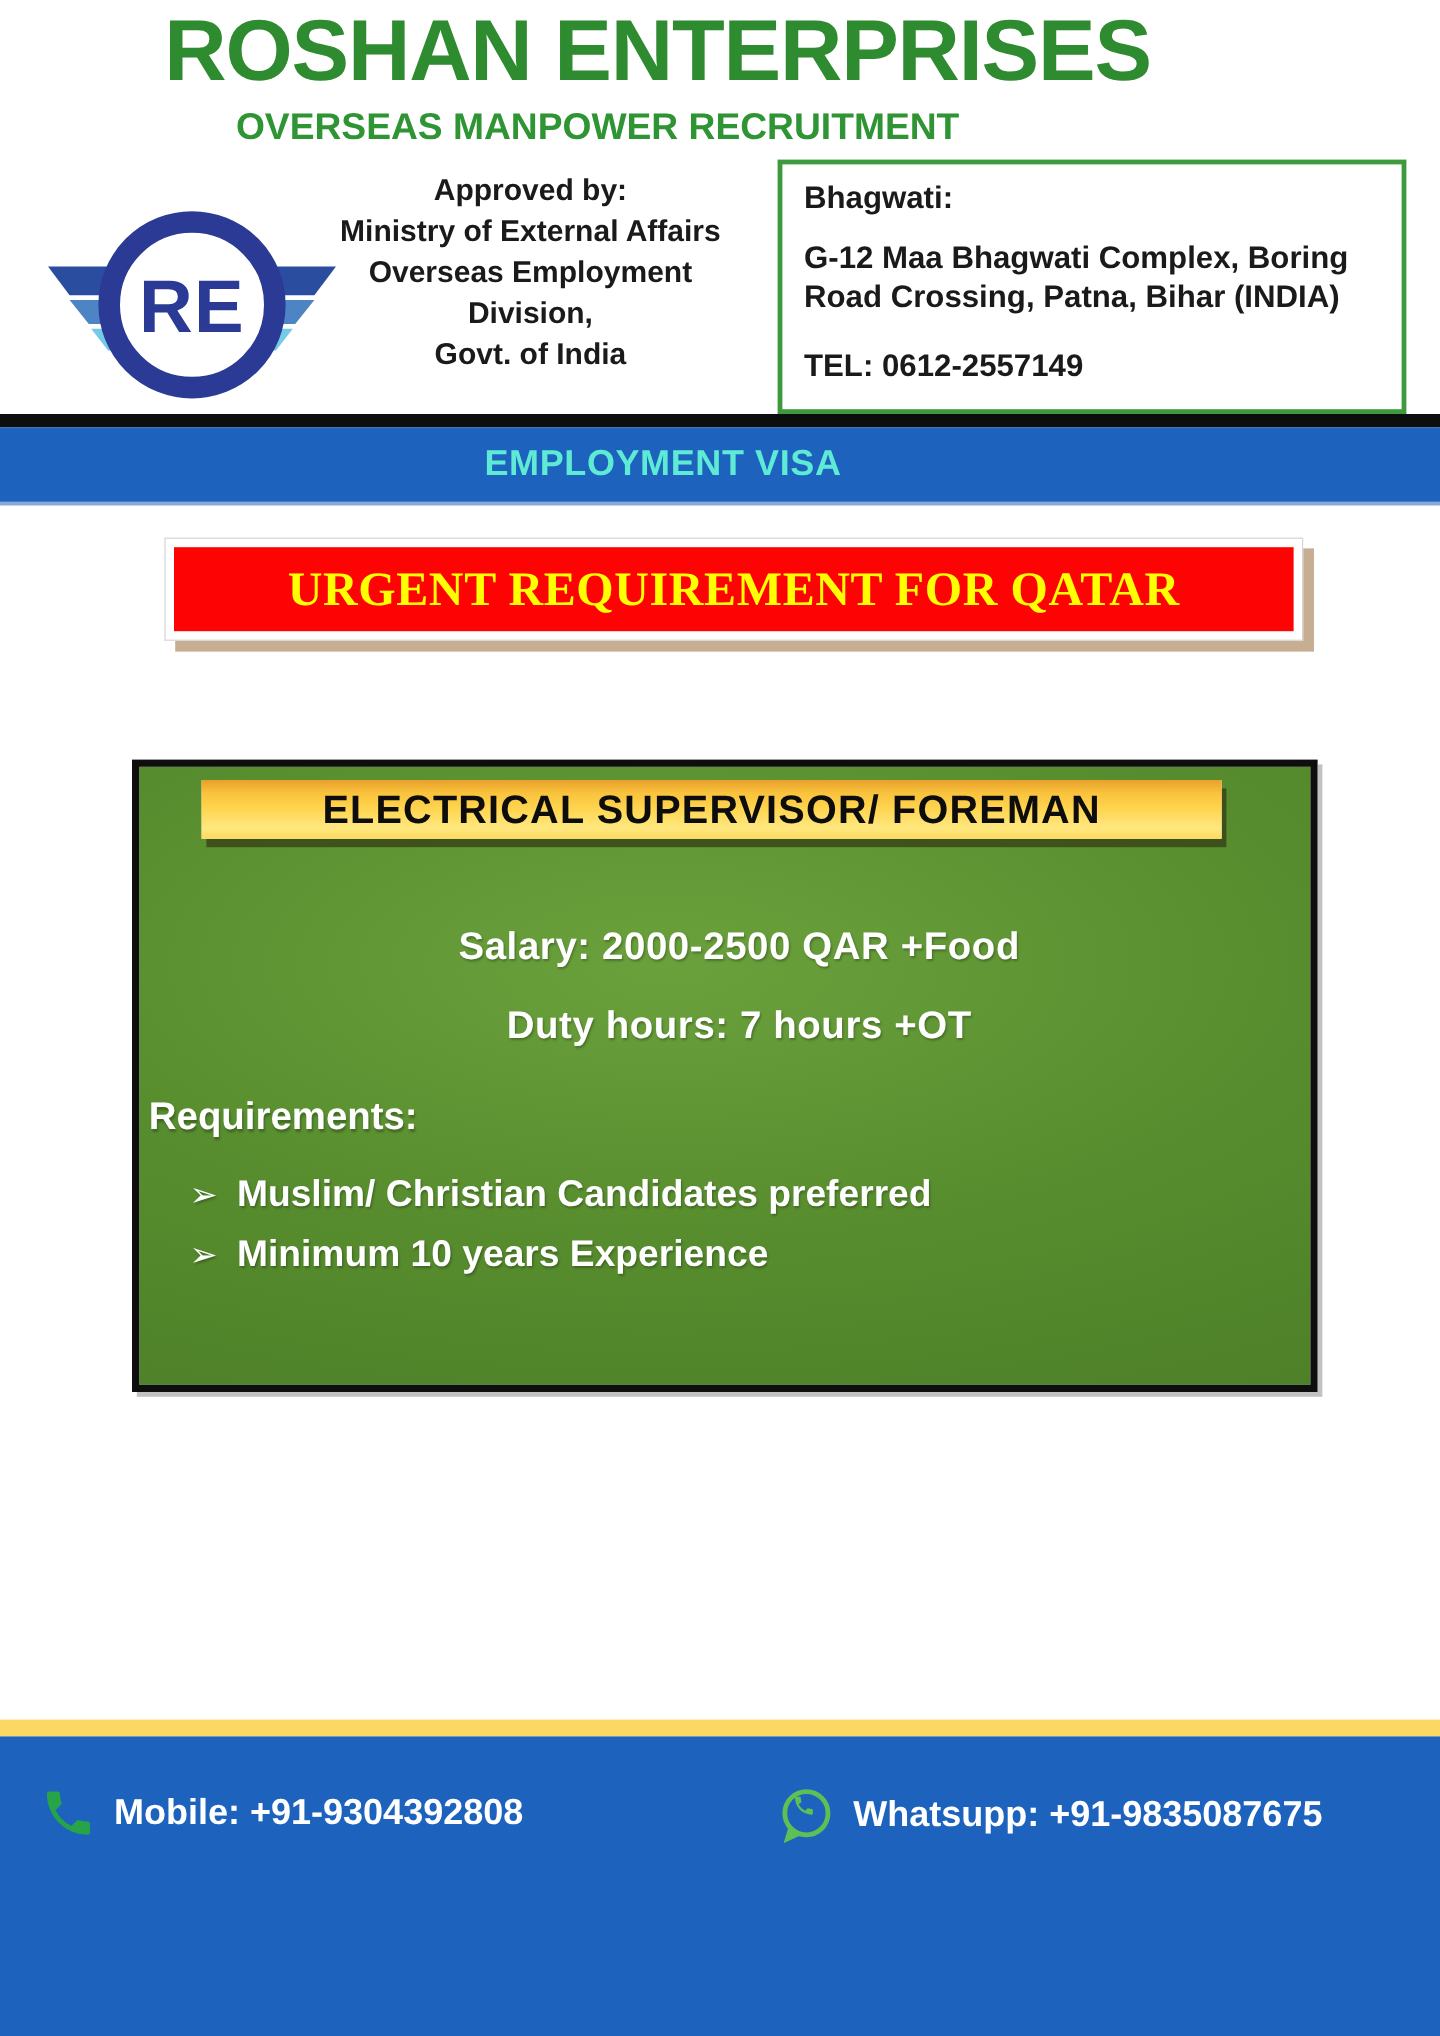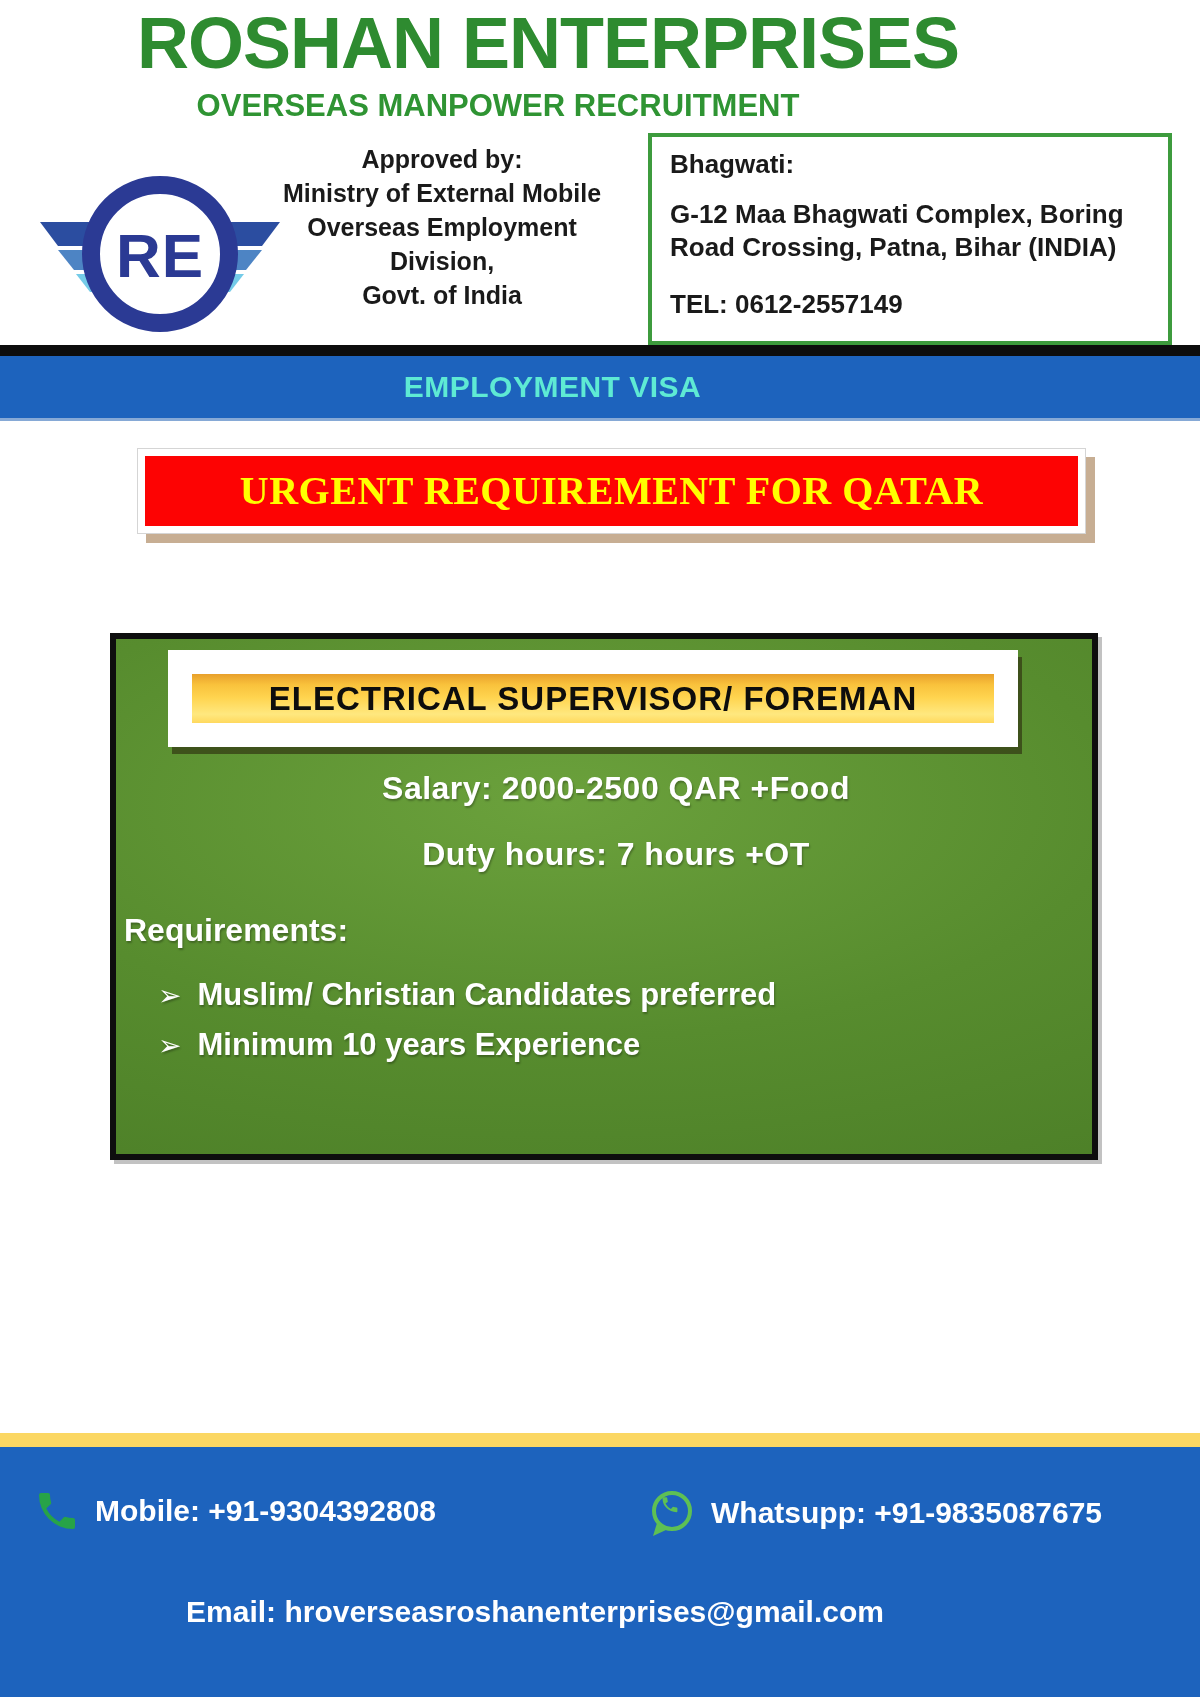--- a/index.html
+++ b/index.html
@@ -55,21 +55,21 @@
   }
   
   .job-card{
     position:absolute;left:110px;top:633px;width:988px;height:527px;box-sizing:border-box;
     border:6px solid #0e0e0e;
     background:radial-gradient(ellipse 120% 95% at 45% 32%,#6ba13c 0%,#578c2e 48%,#4a7c26 100%);
     box-shadow:4px 4px 0 rgba(120,120,120,.45);
   }
   .job-title-banner{
     position:absolute;left:52px;top:11px;width:850px;box-sizing:border-box;
-    background:#ffffff;padding:24px;
+    background:#ffffff;padding:0;
     box-shadow:4px 7px 0 rgba(52,60,20,.75);
   }
   .job-title-inner{
     background:linear-gradient(180deg,#e8a02b 0%,#f9c23c 22%,#ffd44f 48%,#ffe87f 82%,#ffd95e 100%);
     height:49px;line-height:49px;text-align:center;
     color:#0d0d0d;font-size:33px;font-weight:900;letter-spacing:1px;white-space:nowrap;
   }
   .card-line{
     position:absolute;left:0;width:100%;text-align:center;
     color:#ffffff;font-size:32px;font-weight:800;letter-spacing:.5px;
@@ -125,21 +125,21 @@
 
       <circle cx="132" cy="104" r="61" fill="#ffffff"></circle>
 
       <circle cx="132" cy="104" r="69" fill="none" stroke="#2b3a94" stroke-width="18"></circle>
       <text x="132" y="127" text-anchor="middle" font-family="Liberation Sans, sans-serif" font-size="62" font-weight="bold" fill="#2b3a94" letter-spacing="1">RE</text>
     </svg>
   </div>
 
   <div class="approved">
     <div>Approved by:</div>
-    <div>Ministry of External Mobile</div>
+    <div>Ministry of External Affairs</div>
     <div>Overseas Employment Division,</div>
     <div>Govt. of India</div>
   </div>
 
   <div class="address-box">
     <div class="address-label">Bhagwati:</div>
     <div class="address-text">G-12 Maa Bhagwati Complex, Boring Road Crossing, Patna, Bihar (INDIA)</div>
     <div class="address-tel">TEL: 0612-2557149</div>
   </div>
 
@@ -185,16 +185,15 @@
       <span class="icon-box">
         <svg width="52" height="52" viewBox="0 0 52 52">
           <circle cx="27" cy="24" r="18" fill="none" stroke="#5ec054" stroke-width="4"></circle>
           <path fill="#5ec054" d="M12 36 L8 49 L21 43 Z"></path>
           <path fill="#5ec054" d="M20.5 16.5a12.5 12.5 0 0 0 5.4 5.4l1.8-1.8a.9.9 0 0 1 .9-.2 9 9 0 0 0 2.9.5.9.9 0 0 1 .9.9v3a.9.9 0 0 1-.9.9A14 14 0 0 1 17.5 11.2a.9.9 0 0 1 .9-.9h3a.9.9 0 0 1 .9.9 9 9 0 0 0 .5 2.9.9.9 0 0 1-.2.9z"></path>
         </svg>
       </span>
       <span>Whatsupp: +91-9835087675</span>
     </div>
 
-    <div class="email-row">Email: hroverseasroshanenterprises@gmail.com</div>
   </div>
 
 </div>
 
 </body></html>

